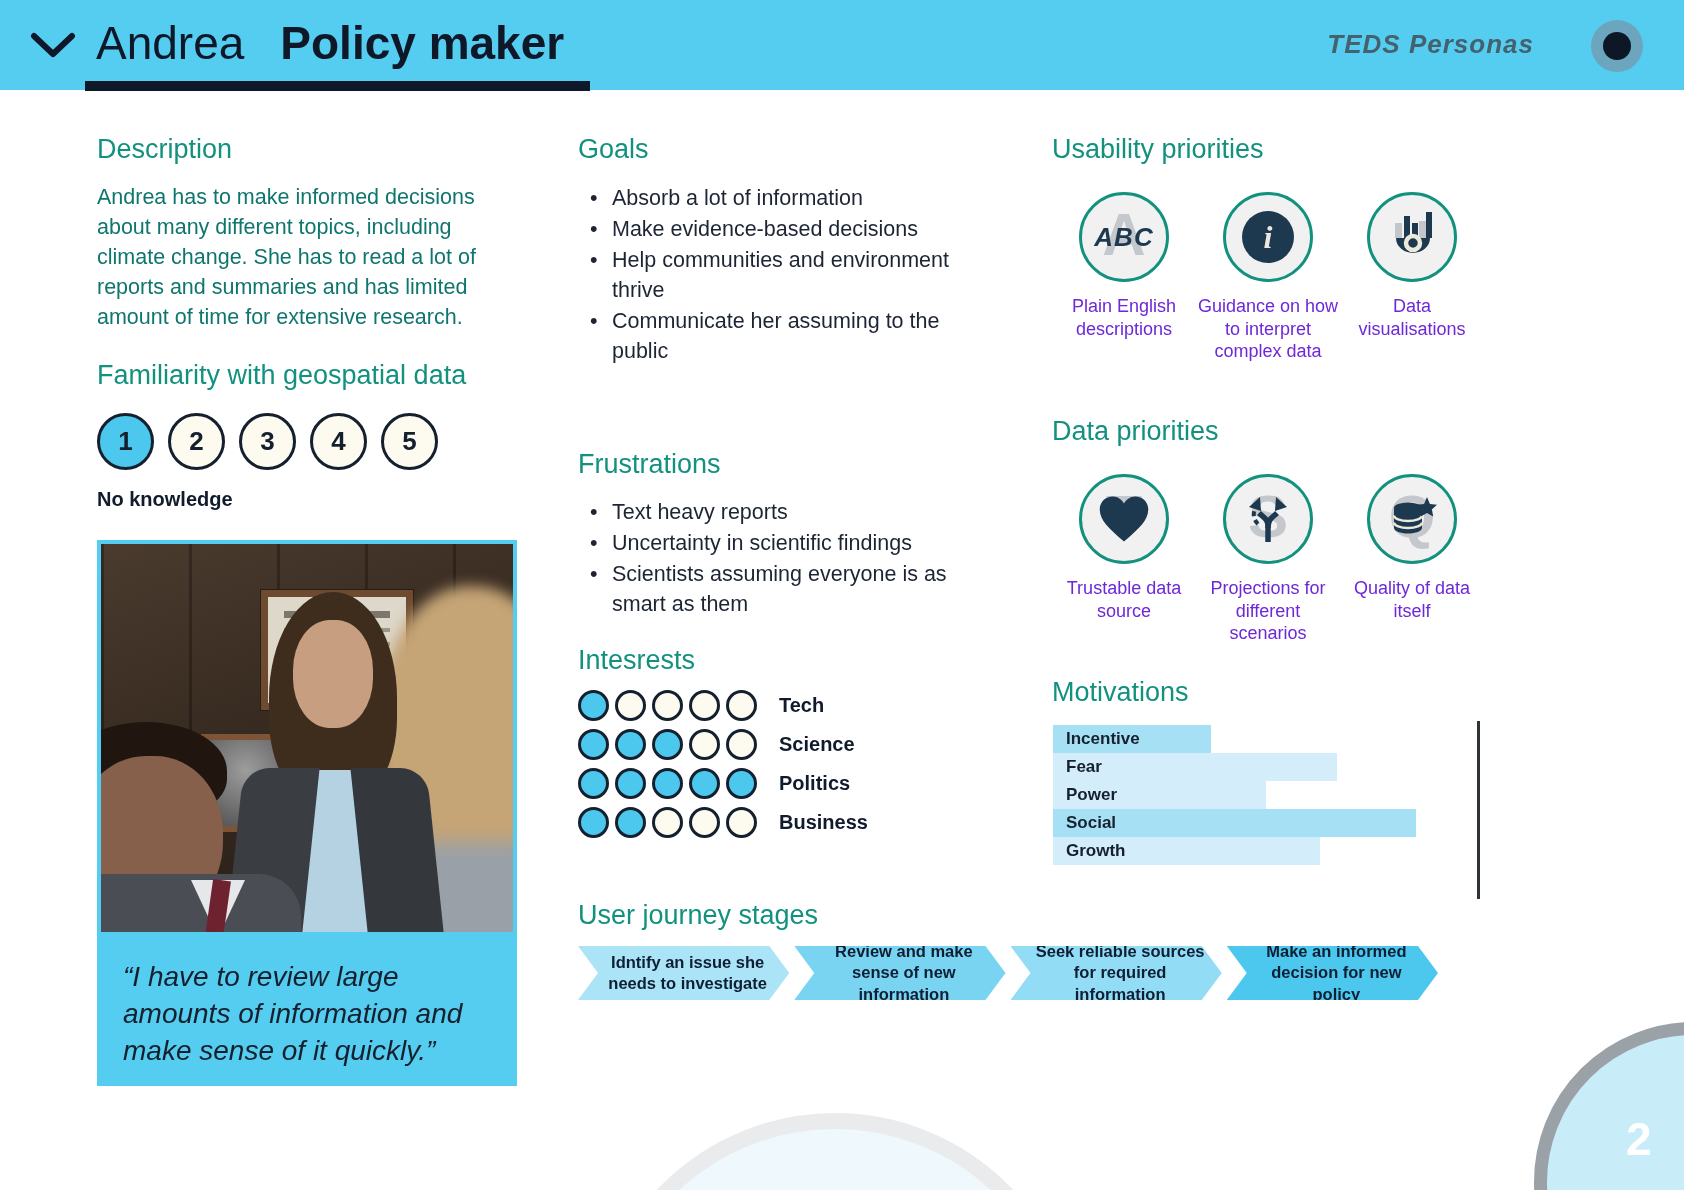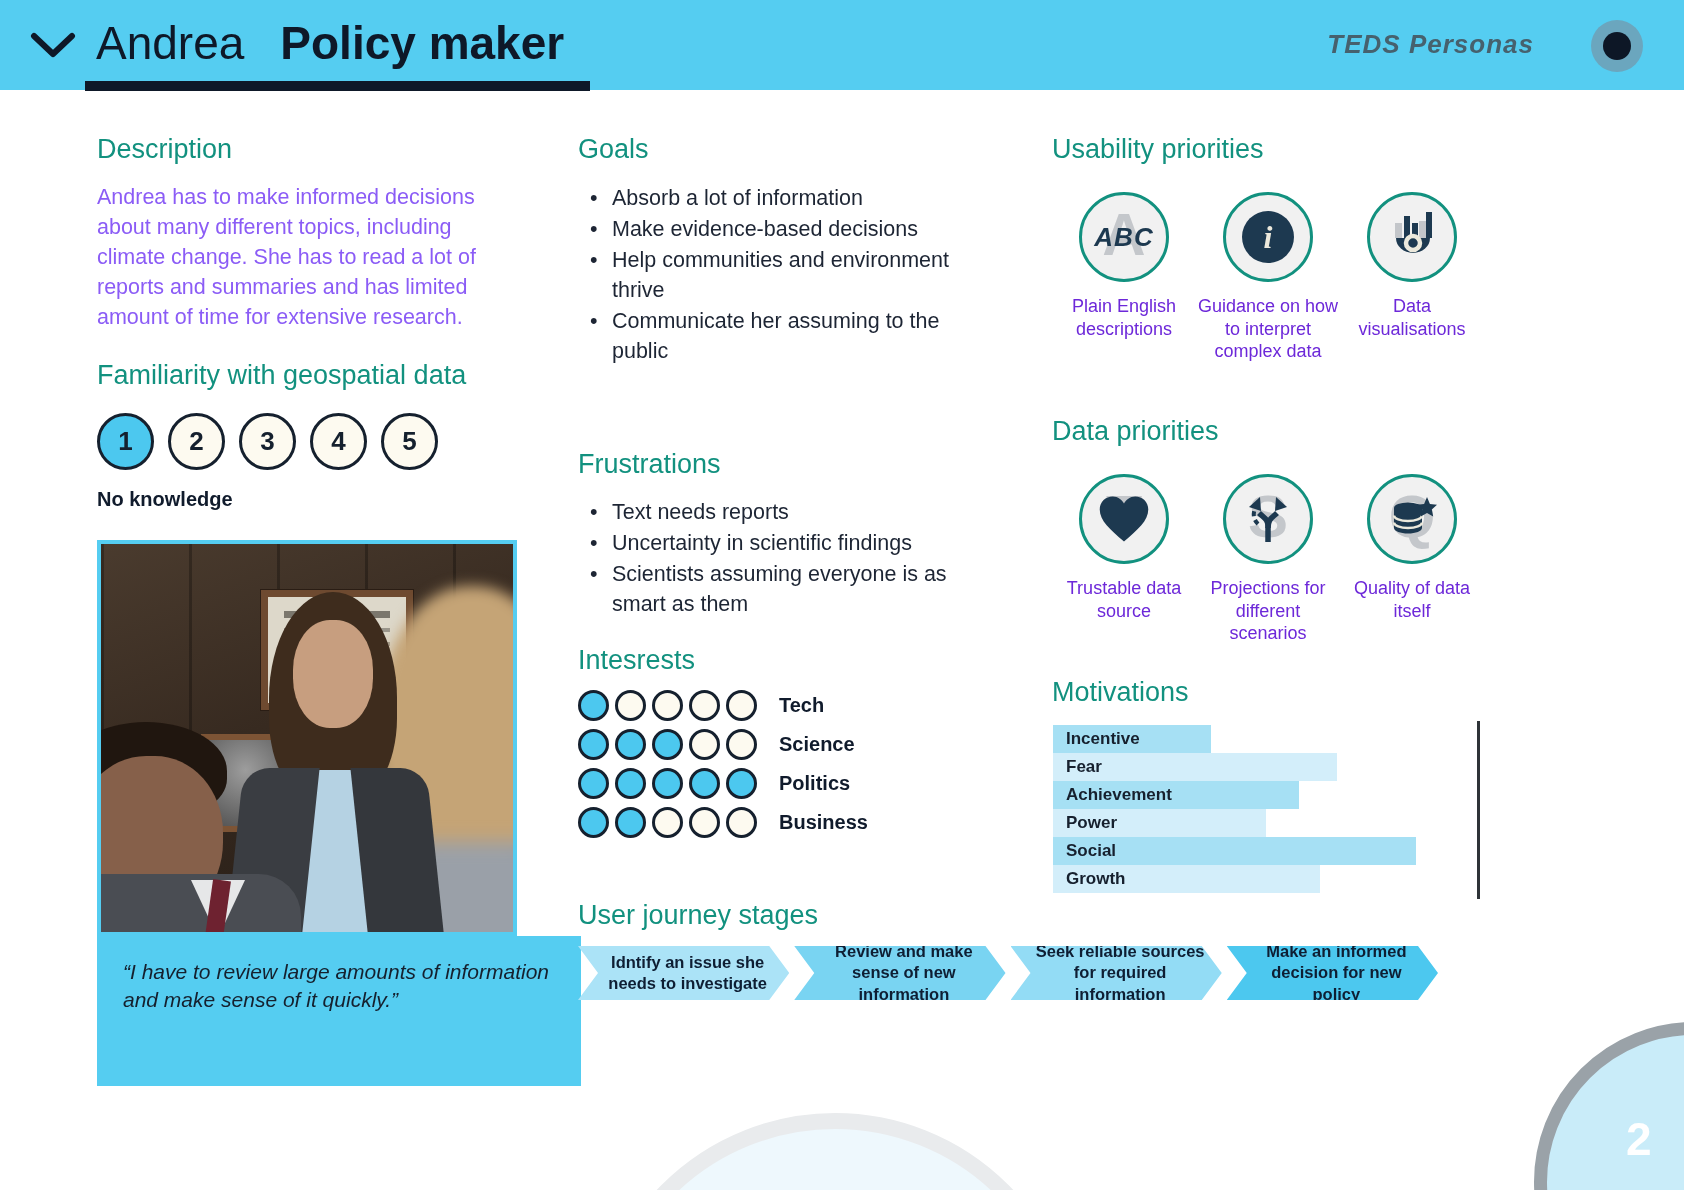--- a/index.html
+++ b/index.html
@@ -21,21 +21,21 @@
   .avatar-inner { width:28px; height:28px; border-radius:50%; background:#0d1726; }
 
   
   .sec-h { position:absolute; font-size:27px; font-weight:400; color:#12917f; }
   .blist { position:absolute; list-style:none; font-size:21.5px; line-height:30px; color:#1d2534; }
   .blist li { position:relative; padding-left:34px; margin-bottom:1px; }
   .blist li::before { content:"\2022"; position:absolute; left:12px; }
 
   
   .desc-body { position:absolute; left:97px; top:182px; width:424px;
-               font-size:21.5px; line-height:30px; color:#8b5cf6; }
+               font-size:21.5px; line-height:30px; color:#0f766e; }
   .fam-scale { position:absolute; left:97px; top:413px; display:flex; gap:14px; }
   .fam-circle { width:57px; height:57px; border-radius:50%; border:3px solid #15202e;
                 background:#fdfaf0; display:flex; align-items:center; justify-content:center;
                 font-size:26px; font-weight:800; color:#15202e; }
   .fam-circle.filled { background:#4cc8ef; }
   .fam-caption { position:absolute; left:97px; top:488px; font-size:20px; font-weight:800; color:#101b2c; }
 
   .photo { position:absolute; left:97px; top:540px; width:420px; height:396px;
            border:4px solid #55cdf1; overflow:hidden;
            background:linear-gradient(160deg,#4a3b2e 0%,#372a20 45%,#241b14 100%); }
@@ -64,22 +64,22 @@
   .wom-shirt { position:absolute; left:196px; top:226px; width:76px; height:162px; background:#b5d2e3; }
   .wom-blazer-l { position:absolute; left:134px; top:224px; width:76px; height:164px;
                   background:#3a3d42; border-radius:26px 0 0 0; transform:skewX(-6deg); }
   .wom-blazer-r { position:absolute; left:258px; top:224px; width:76px; height:164px;
                   background:#34373c; border-radius:0 26px 0 0; transform:skewX(6deg); }
   .blur-hair { position:absolute; right:-54px; top:42px; width:190px; height:292px;
                background:#c5a476; border-radius:48%; filter:blur(7px); }
   .blur-shoulder { position:absolute; right:-70px; top:298px; width:224px; height:124px;
                    background:#9aa0a8; filter:blur(9px); }
 
-  .quote { position:absolute; left:97px; top:936px; width:484px; height:150px;
-           background:#55cdf1; padding:22px 26px; font-style:italic; font-size:21px;
+  .quote { position:absolute; left:97px; top:936px; width:420px; height:150px;
+           background:#55cdf1; padding:22px 26px; font-style:italic; font-size:28px;
            line-height:1.33; color:#15202e; }
 
   
   .goals-list { left:578px; top:183px; width:412px; }
   .frus-list  { left:578px; top:497px; width:412px; }
   .int-rows { position:absolute; left:578px; top:686px;text-align:center; }
   .int-row { display:flex; align-items:center; height:39px; }
   .dot { width:31px; height:31px; border-radius:50%; border:3px solid #15202e;
          background:#fdfaf0; margin-right:6px; flex:none; }
   .dot.filled { background:#4cc8ef; }
@@ -180,21 +180,21 @@
 <div class="sec-h" style="left:578px; top:134px;">Goals</div>
 <ul class="blist goals-list">
     <li>Absorb a lot of information</li>
     <li>Make evidence-based decisions</li>
     <li>Help communities and environment thrive</li>
     <li>Communicate her assuming to the public</li>
   </ul>
 
 <div class="sec-h" style="left:578px; top:449px;">Frustrations</div>
 <ul class="blist frus-list">
-    <li>Text needs reports</li>
+    <li>Text heavy reports</li>
     <li>Uncertainty in scientific findings</li>
     <li>Scientists assuming everyone is as smart as them</li>
   </ul>
 
 <div class="sec-h" style="left:578px; top:645px;">Intesrests</div>
 <div class="int-rows">
     <div class="int-row">
       <span class="dot filled"></span>
       <span class="dot"></span>
       <span class="dot"></span>
@@ -324,24 +324,20 @@
   <div class="axis"></div>
 <div class="mrow">
       <div class="mbar c0" style="width: 38%;"></div>
       <span class="mlabel">Incentive</span>
     </div>
     <div class="mrow">
       <div class="mbar c1" style="width: 68%;"></div>
       <span class="mlabel">Fear</span>
     </div>
     <div class="mrow">
-      <div class="mbar c0" style="width: 59%;"></div>
-      <span class="mlabel">Achievement</span>
-    </div>
-    <div class="mrow">
       <div class="mbar c1" style="width: 51%;"></div>
       <span class="mlabel">Power</span>
     </div>
     <div class="mrow">
       <div class="mbar c0" style="width: 87%;"></div>
       <span class="mlabel">Social</span>
     </div>
     <div class="mrow">
       <div class="mbar c1" style="width: 64%;"></div>
       <span class="mlabel">Growth</span>

